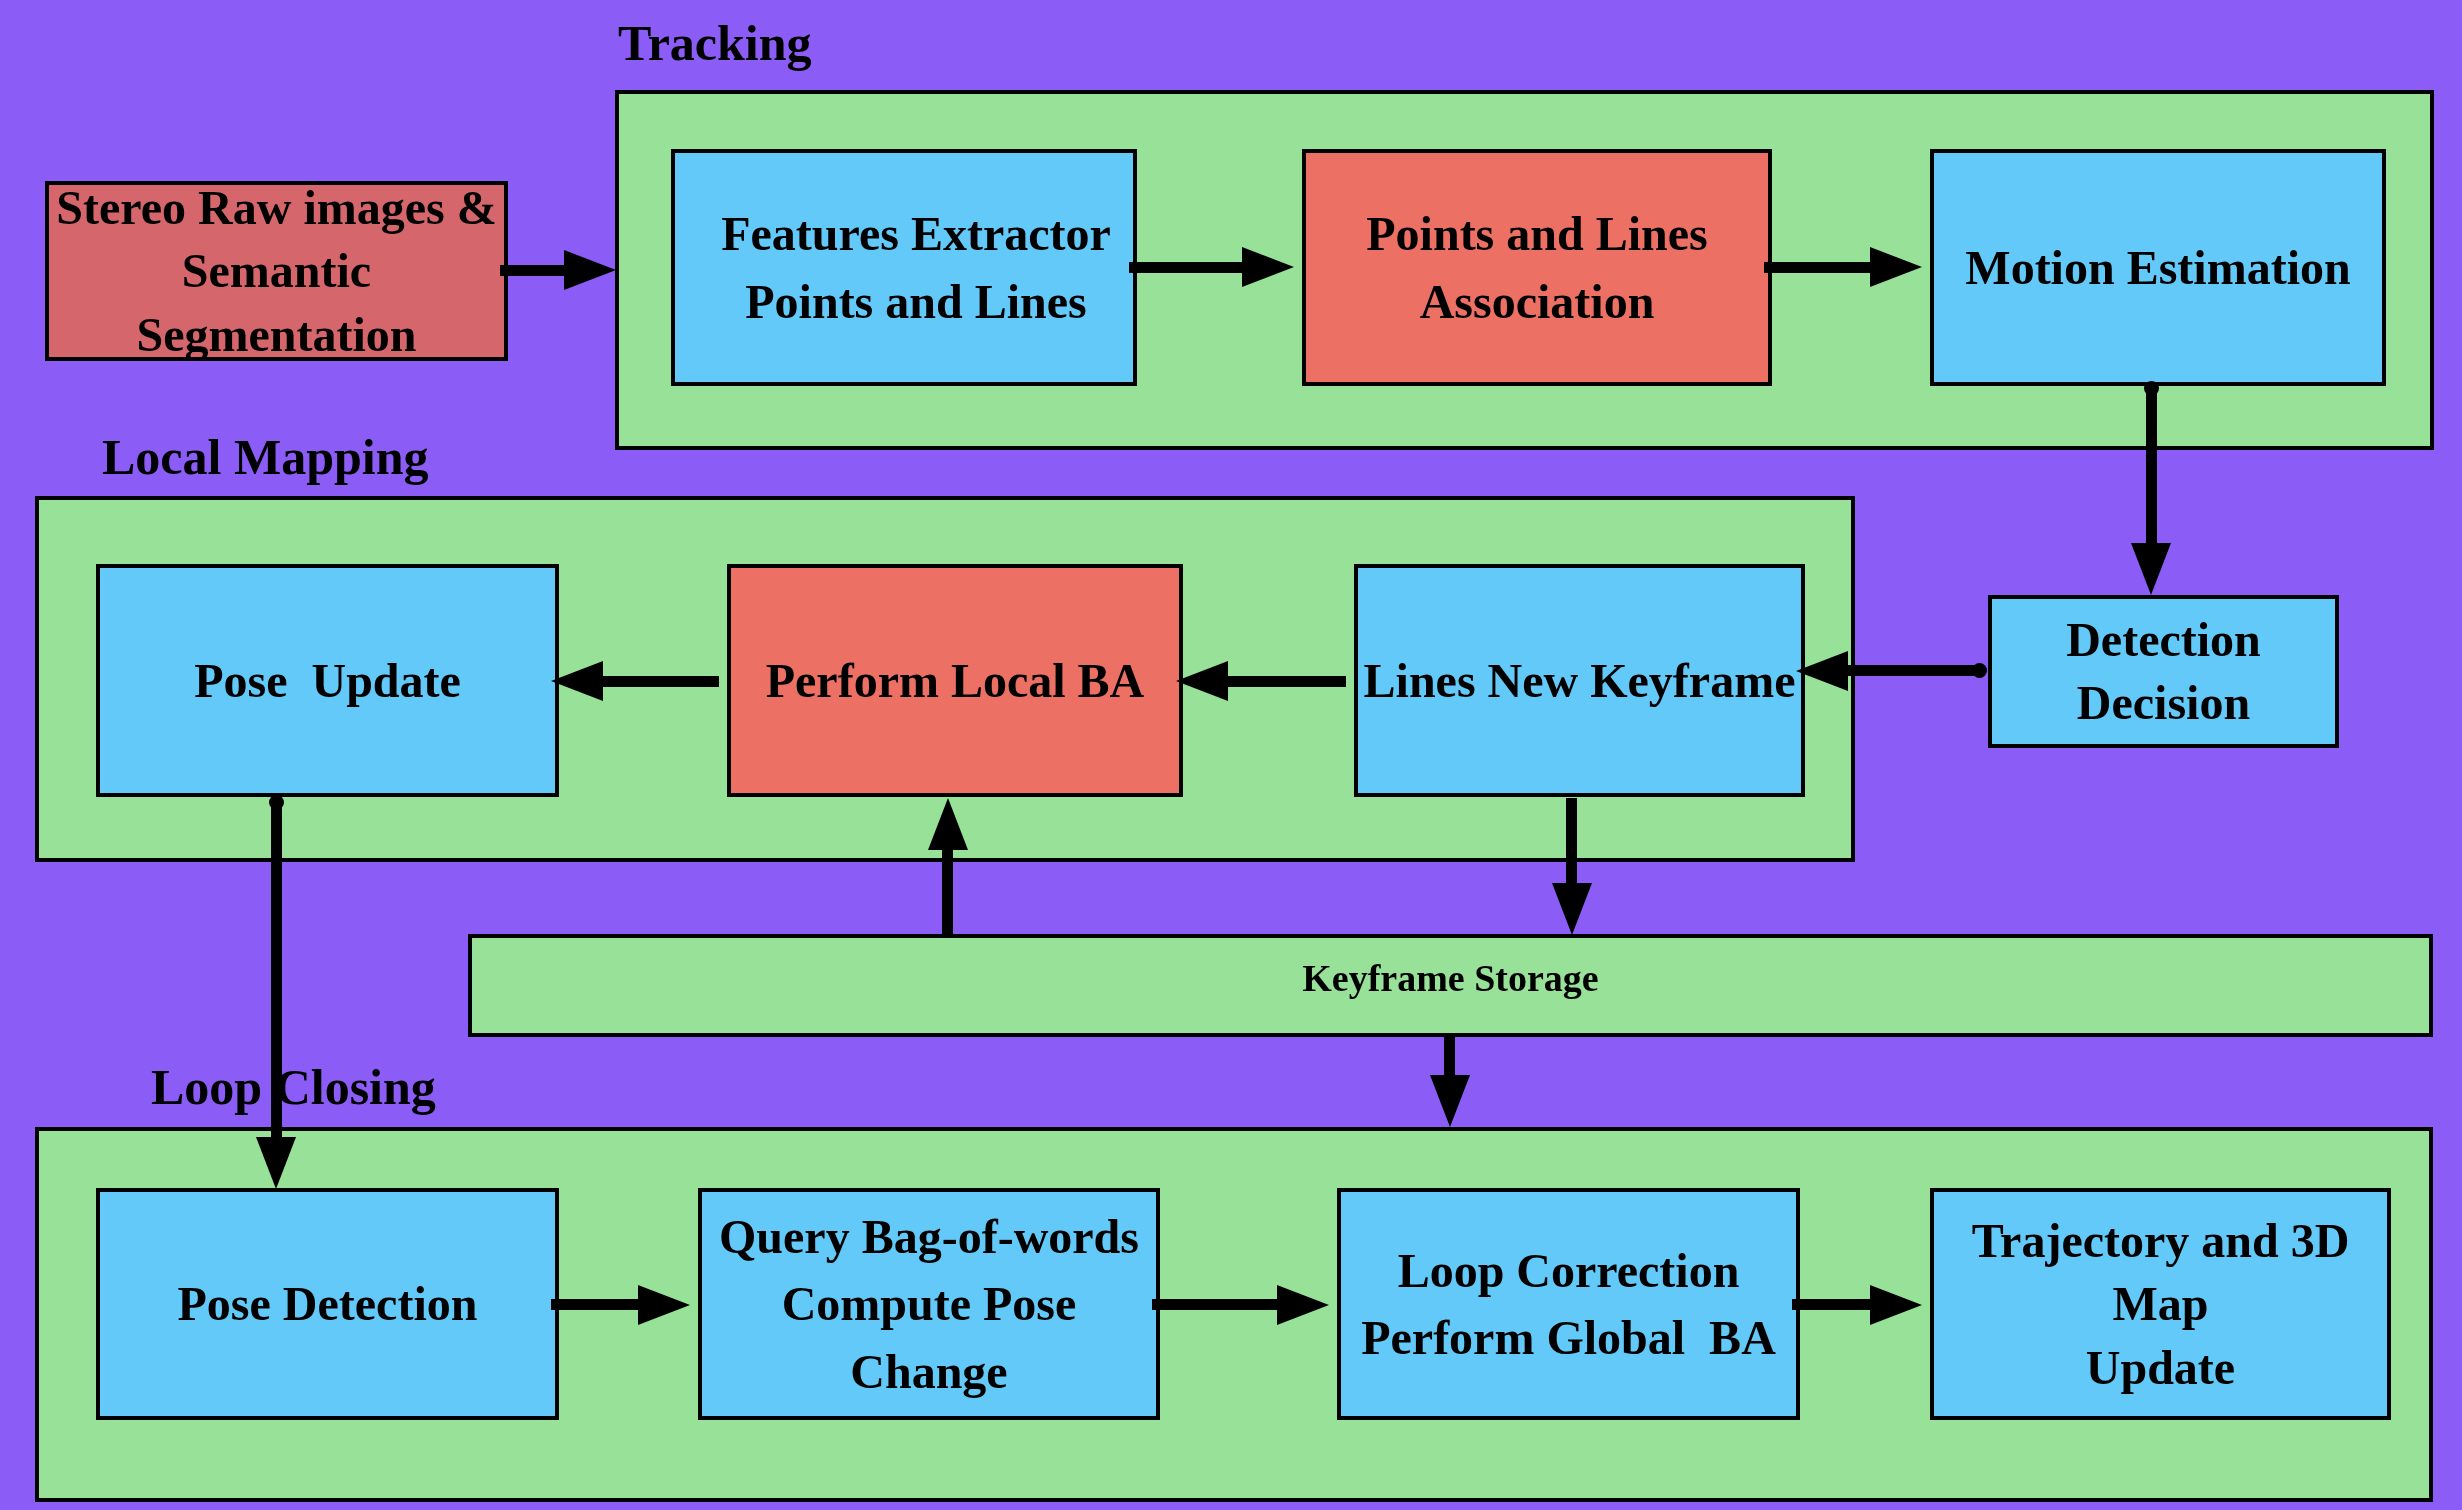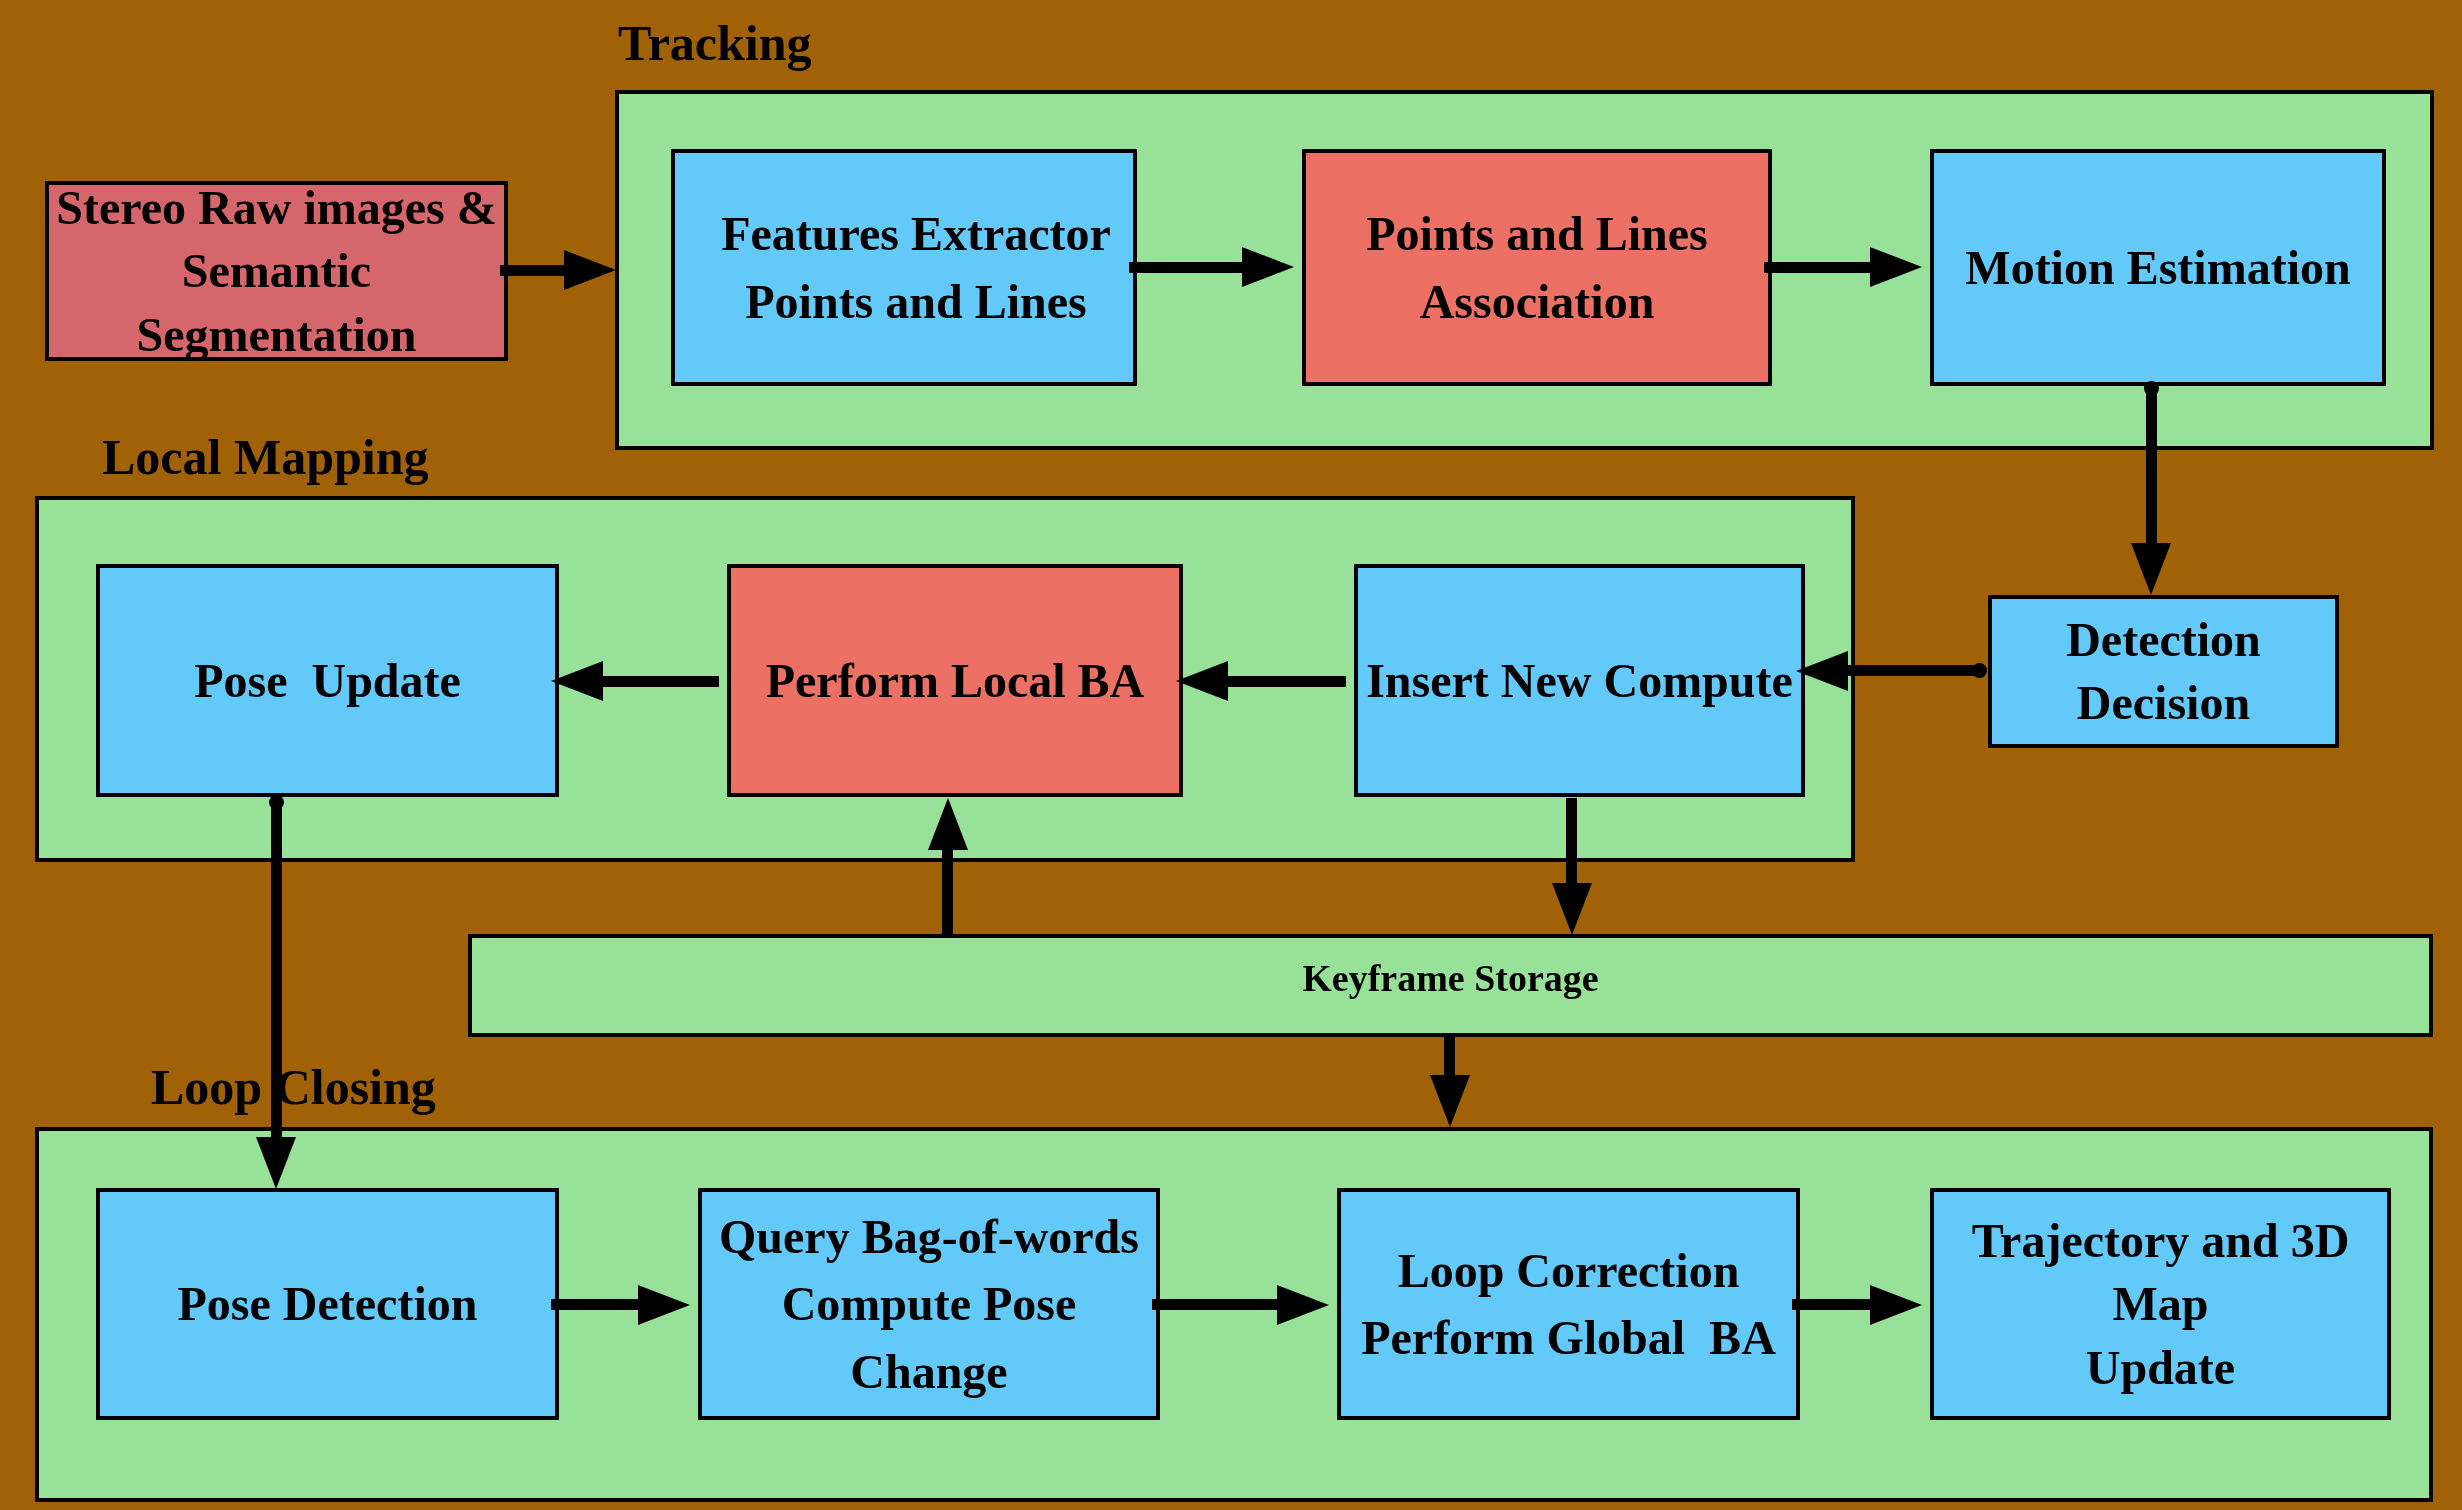--- a/index.html
+++ b/index.html
@@ -1,17 +1,17 @@
 <!DOCTYPE html>
 <html style="font-size:12.2px"><head>
 <meta charset="utf-8">
 <style>
   html,body{margin:0;padding:0;background:#ffffff;}
   #stage{
-    position:relative;width:2462px;height:1510px;background:#a16207;overflow:hidden;
+    position:relative;width:2462px;height:1510px;background:#8b5cf6;overflow:hidden;
     font-family:"Liberation Serif","DejaVu Serif",serif;font-weight:bold;color:#000;
   }
   .container{
     position:absolute;box-sizing:border-box;border:4.6px solid #000;background:#98E198;
   }
   .node{
     position:absolute;box-sizing:border-box;border:4.6px solid #000;
     display:flex;align-items:center;justify-content:center;text-align:center;
     font-size:48px;line-height:1.40;white-space:pre-wrap;font-weight:bold;margin-left:8px;
   }
@@ -57,21 +57,21 @@
 
   <div class="node salmon" style="left:1294px;top:149px;width:470px;height:237px;">Points and Lines
 Association</div>
 
   <div class="node blue" style="left:1922px;top:149px;width:456px;height:237px;">Motion Estimation</div>
 
   <div class="node blue" style="left:88px;top:564px;width:463px;height:233px;">Pose  Update</div>
 
   <div class="node salmon" style="left:719px;top:564px;width:456px;height:233px;">Perform Local BA</div>
 
-  <div class="node blue" style="left:1346px;top:564px;width:451px;height:233px;">Insert New Compute</div>
+  <div class="node blue" style="left:1346px;top:564px;width:451px;height:233px;">Lines New Keyframe</div>
 
   <div class="node blue" style="left:1980px;top:595px;width:351px;height:153px;line-height:1.3;">Detection
 Decision</div>
 
   <div class="node blue" style="left:88px;top:1188px;width:463px;height:232px;">Pose Detection</div>
 
   <div class="node blue" style="left:690px;top:1188px;width:462px;height:232px;">Query Bag-of-words
 Compute Pose Change</div>
 
   <div class="node blue" style="left:1329px;top:1188px;width:463px;height:232px;">Loop Correction

